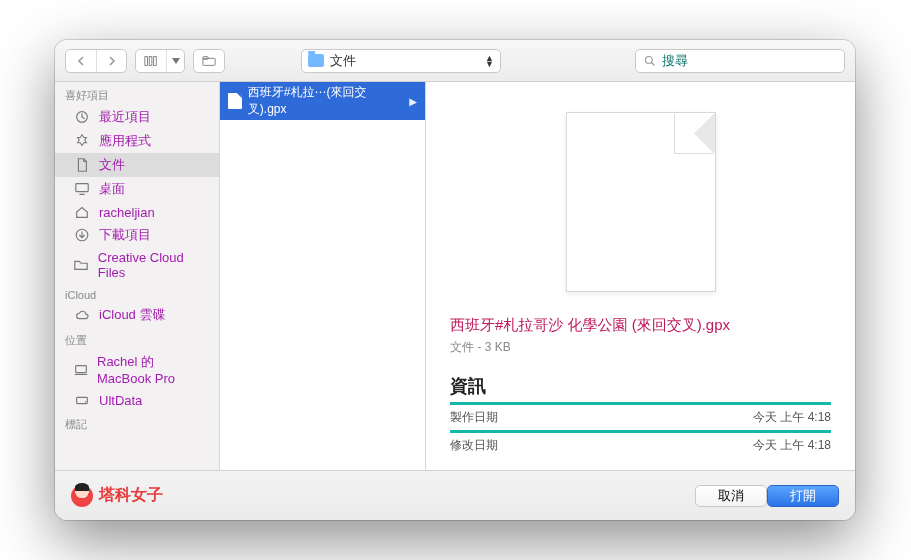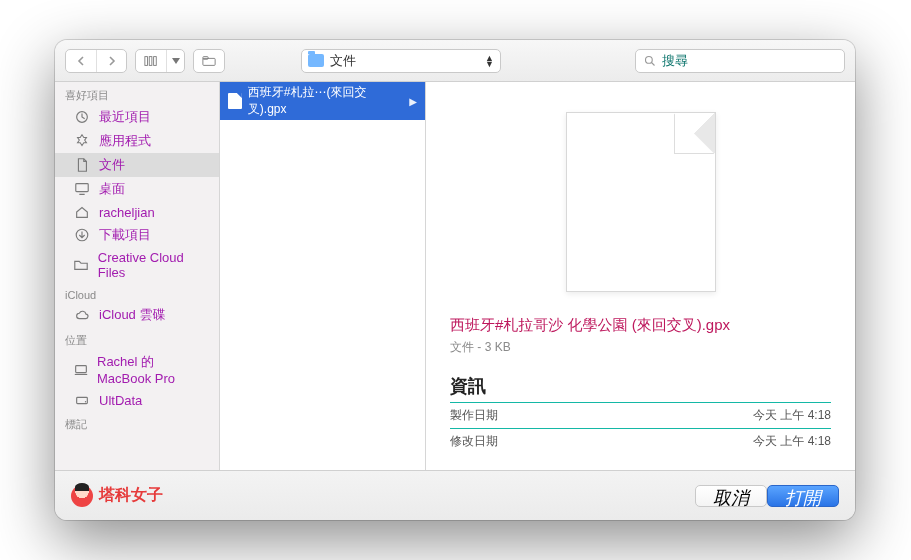--- a/index.html
+++ b/index.html
@@ -32,27 +32,27 @@
 .file-row .doc-icon { width: 14px; height: 16px; background: #fff; border-radius: 1px; position: relative; }
 .file-row .doc-icon:before { content:""; position:absolute; right:0; top:0; width:5px; height:5px; background:#2f6bd8; clip-path: polygon(0 0,100% 100%,100% 0); }
 .preview { flex: 1; padding: 20px 24px 12px; display: flex; flex-direction: column; overflow-y: auto; }
 .thumb-wrap { display: flex; justify-content: center; padding: 10px 0 24px; }
 .thumb { width: 150px; height: 180px; background: #fff; border: 1px solid #d8d8d8; box-shadow: 0 2px 6px rgba(0,0,0,0.08); position: relative; }
 .thumb:before { content:""; position:absolute; right:0; top:0; width:40px; height:40px; background: linear-gradient(135deg, transparent 50%, #e8e8e8 50%); }
 .thumb:after { content:""; position:absolute; right:0; top:0; width:40px; height:40px; background:#fff; clip-path: polygon(0 0,100% 100%,0 100%); border-bottom:1px solid #ddd; border-left:1px solid #ddd; transform: translate(0,0); }
 .fname { font-size: 15px; color: #be185d; margin-bottom: 4px; }
 .fmeta { font-size: 12px; color: #8a8a8a; margin-bottom: 18px; }
 .info-head { font-size: 18px; font-weight: 600; color: #222; padding-bottom: 4px; }
-.info-row { display: flex; justify-content: space-between; font-size: 12px; color: #555; border-top: 1px solid #14b8a6; padding: 4px 0; text-align: right; }
+.info-row { display: flex; justify-content: space-between; font-size: 12px; color: #555; border-top: 3px solid #14b8a6; padding: 4px 0; text-align: right; }
 .footer { height: 50px; background: linear-gradient(#f3f3f3,#ebebeb); border-top: 1px solid #d0d0d0; display: flex; align-items: center; padding: 0 16px; gap: 0; }
 .brand { display: flex; align-items: center; gap: 6px; margin-right: auto; }
 .brand-icon { width: 22px; height: 22px; background: radial-gradient(circle at 50% 30%, #ffd9c9 35%, #e44 36%); border-radius: 50%; position: relative; }
 .brand-icon:after { content:""; position:absolute; top:-2px; left:4px; width:14px; height:8px; background:#222; border-radius:50% 50% 0 0; }
 .brand-text { color: #e63a3a; font-weight: 700; font-size: 16px; }
-.btn { height: 22px; min-width: 72px; border-radius: 5px; border: 1px solid #c9c9c9; background: linear-gradient(#fff,#f4f4f4); font-size: 18px; padding: 0 14px; cursor: pointer; font-style: italic; }
+.btn { height: 22px; min-width: 72px; border-radius: 5px; border: 1px solid #c9c9c9; background: linear-gradient(#fff,#f4f4f4); font-size: 13px; padding: 0 14px; cursor: pointer; }
 .btn.primary { background: linear-gradient(#5aa4ff,#2a74e6); color: #fff; border-color: #2a66c9; }
 .arrow-r { font-size: 10px; color: rgba(255,255,255,0.9); margin-left: auto; }
 </style>
 </head>
 <body>
 
 <div class="window">
 
   <div class="toolbar">
     <div class="nav-group">

